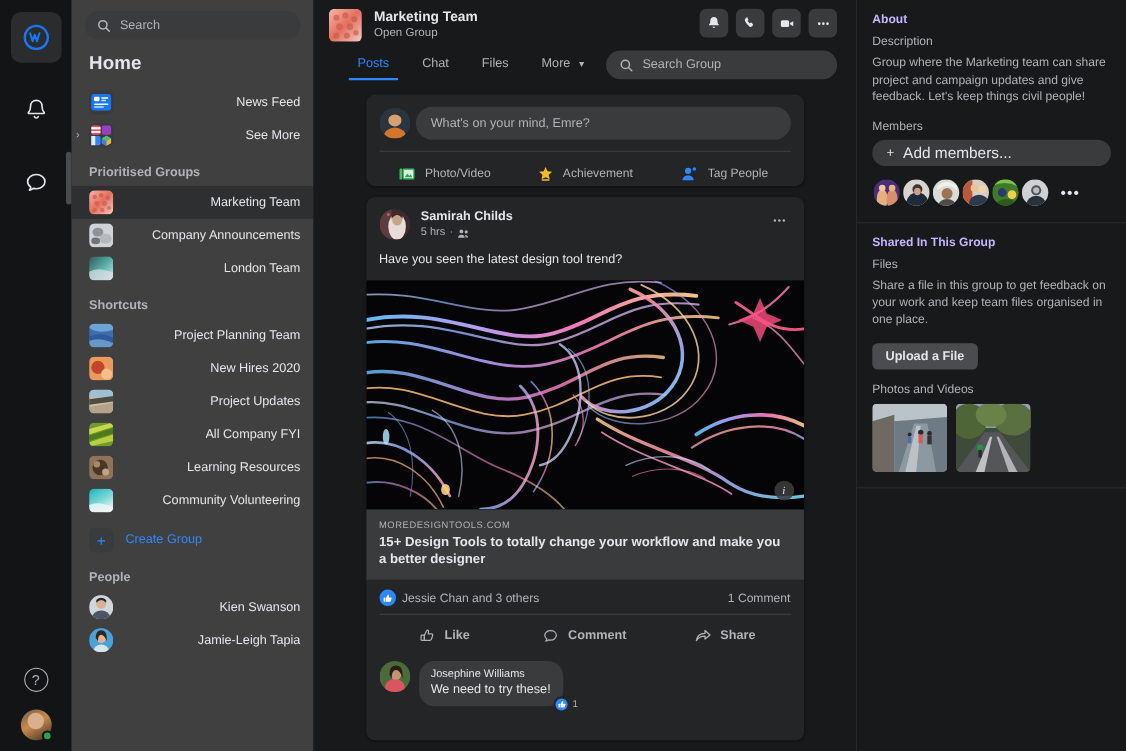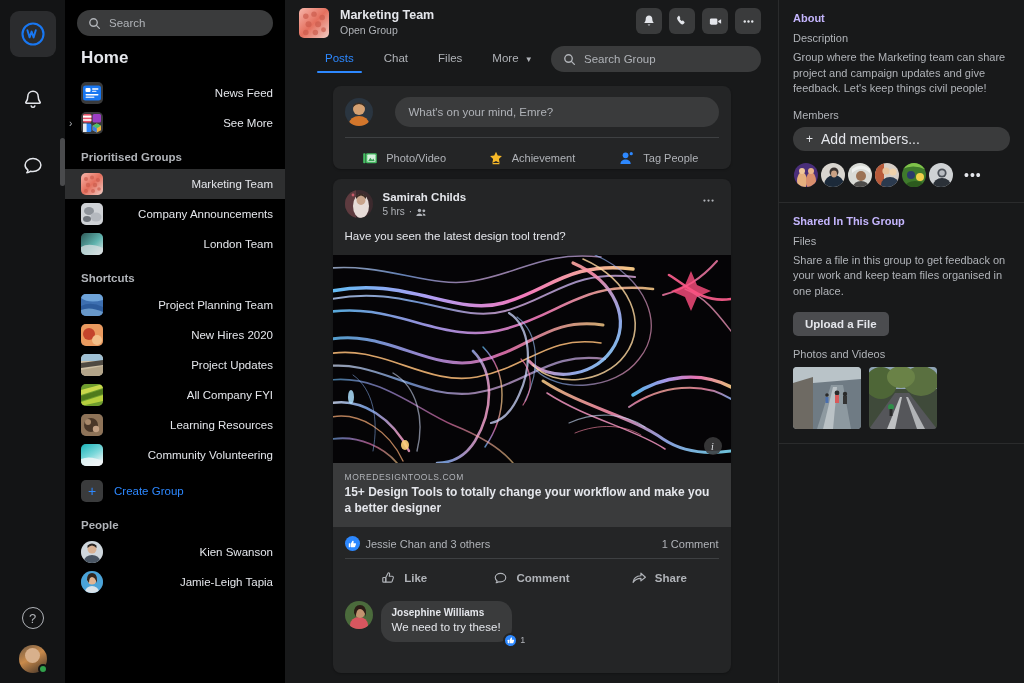--- a/index.html
+++ b/index.html
@@ -50,21 +50,21 @@
     z-index: 5;
   }
   .avatar-wrap { position: relative; }
   .rail-scrollbar {
     position: absolute; right: 0; top: 138px; width: 5px; height: 48px;
     background: #4a4b4d; border-radius: 3px;
   }
 
   
   .sidebar {
-    width: 220px; flex: 0 0 220px; height: 683px; background: #000000;
+    width: 220px; flex: 0 0 220px; height: 683px; background: #404040;
     padding: 0 0 0 0; overflow: hidden; position: relative;
   }
   .search-wrap { padding: 10px 12px 6px 12px; }
   .search-box {
     display: flex; align-items: center; gap: 8px; height: 26px;
     background: #3a3b3c; border-radius: 16px; padding: 0 11px; cursor: text;
   }
   .search-box .ph { font-size: 11.5px; color: #b0b3b8; }
   .side-title {
     font-size: 17px; font-weight: bold; color: #e4e6eb;
@@ -134,21 +134,21 @@
 
   .feed { flex: 1 1 auto; overflow: hidden; padding: 10px 0 0 0;
     display: flex; flex-direction: column; align-items: center; }
 
   .card {
     width: 398px; background: #242526; border-radius: 8px;
     margin-bottom: 10px; overflow: hidden;
     box-shadow: 0 1px 2px rgba(0,0,0,.25);
   }
   
-  .composer-top { display: flex; align-items: center; gap: 22px; padding: 11px 12px 10px 12px; }
+  .composer-top { display: flex; align-items: center; gap: 5px; padding: 11px 12px 10px 12px; }
   .comp-avatar { width: 28px; height: 28px; border-radius: 50%; flex: 0 0 28px; overflow:hidden;}
   .comp-input {
     flex: 1 1 auto; height: 30px; background: #3a3b3c; border-radius: 16px;
     display: flex; align-items: center; padding: 0 14px; cursor: text;
   }
   .comp-input .ph { font-size: 11.5px; color: #b0b3b8; }
   .comp-div { height: 1px; background: #3e4042; margin: 0 12px; }
   .comp-actions { display: flex; padding: 6px 8px 8px 8px; }
   .comp-act {
     flex: 1 1 0; display: flex; align-items: center; justify-content: center;
@@ -196,21 +196,21 @@
   .post-act span { font-size: 11.5px; color: #b0b3b8; font-weight: bold; }
 
   .comments { padding: 4px 12px 10px 12px; }
   .comment-row { display: flex; gap: 8px; align-items: flex-start; }
   .cmt-avatar { width: 28px; height: 28px; border-radius: 50%; flex: 0 0 28px; overflow: hidden; }
   .cmt-bubble-wrap { position: relative; }
   .cmt-bubble {
     background: #3a3b3c; border-radius: 14px; padding: 5px 11px 6px 11px;
     display: inline-block; max-width: 260px;
   }
-  .cmt-name { font-size: 10px; font-weight: bold; color: #e4e6eb; line-height: 1.4; }
+  .cmt-name { font-size: 10px; font-weight: normal; color: #e4e6eb; line-height: 1.4; }
   .cmt-text { font-size: 11.5px; color: #e4e6eb; line-height: 1.35; }
   .cmt-reaction {
     position: absolute; right: -12px; bottom: -6px;
     display: flex; align-items: center; gap: 2px;
   }
   .cmt-reaction .badge { width: 15px; height: 15px; border-radius: 50%; background: #2d88ff;
     display: flex; align-items: center; justify-content: center; border: 2px solid #242526;}
   .cmt-reaction .cnt { font-size: 9px; color: #b0b3b8; }
   .cmt-actions { font-size: 16px; color: #b0b3b8; padding: 5px 0 0 11px; margin-top: 27px; }
   .cmt-actions b { color: #b0b3b8; }

